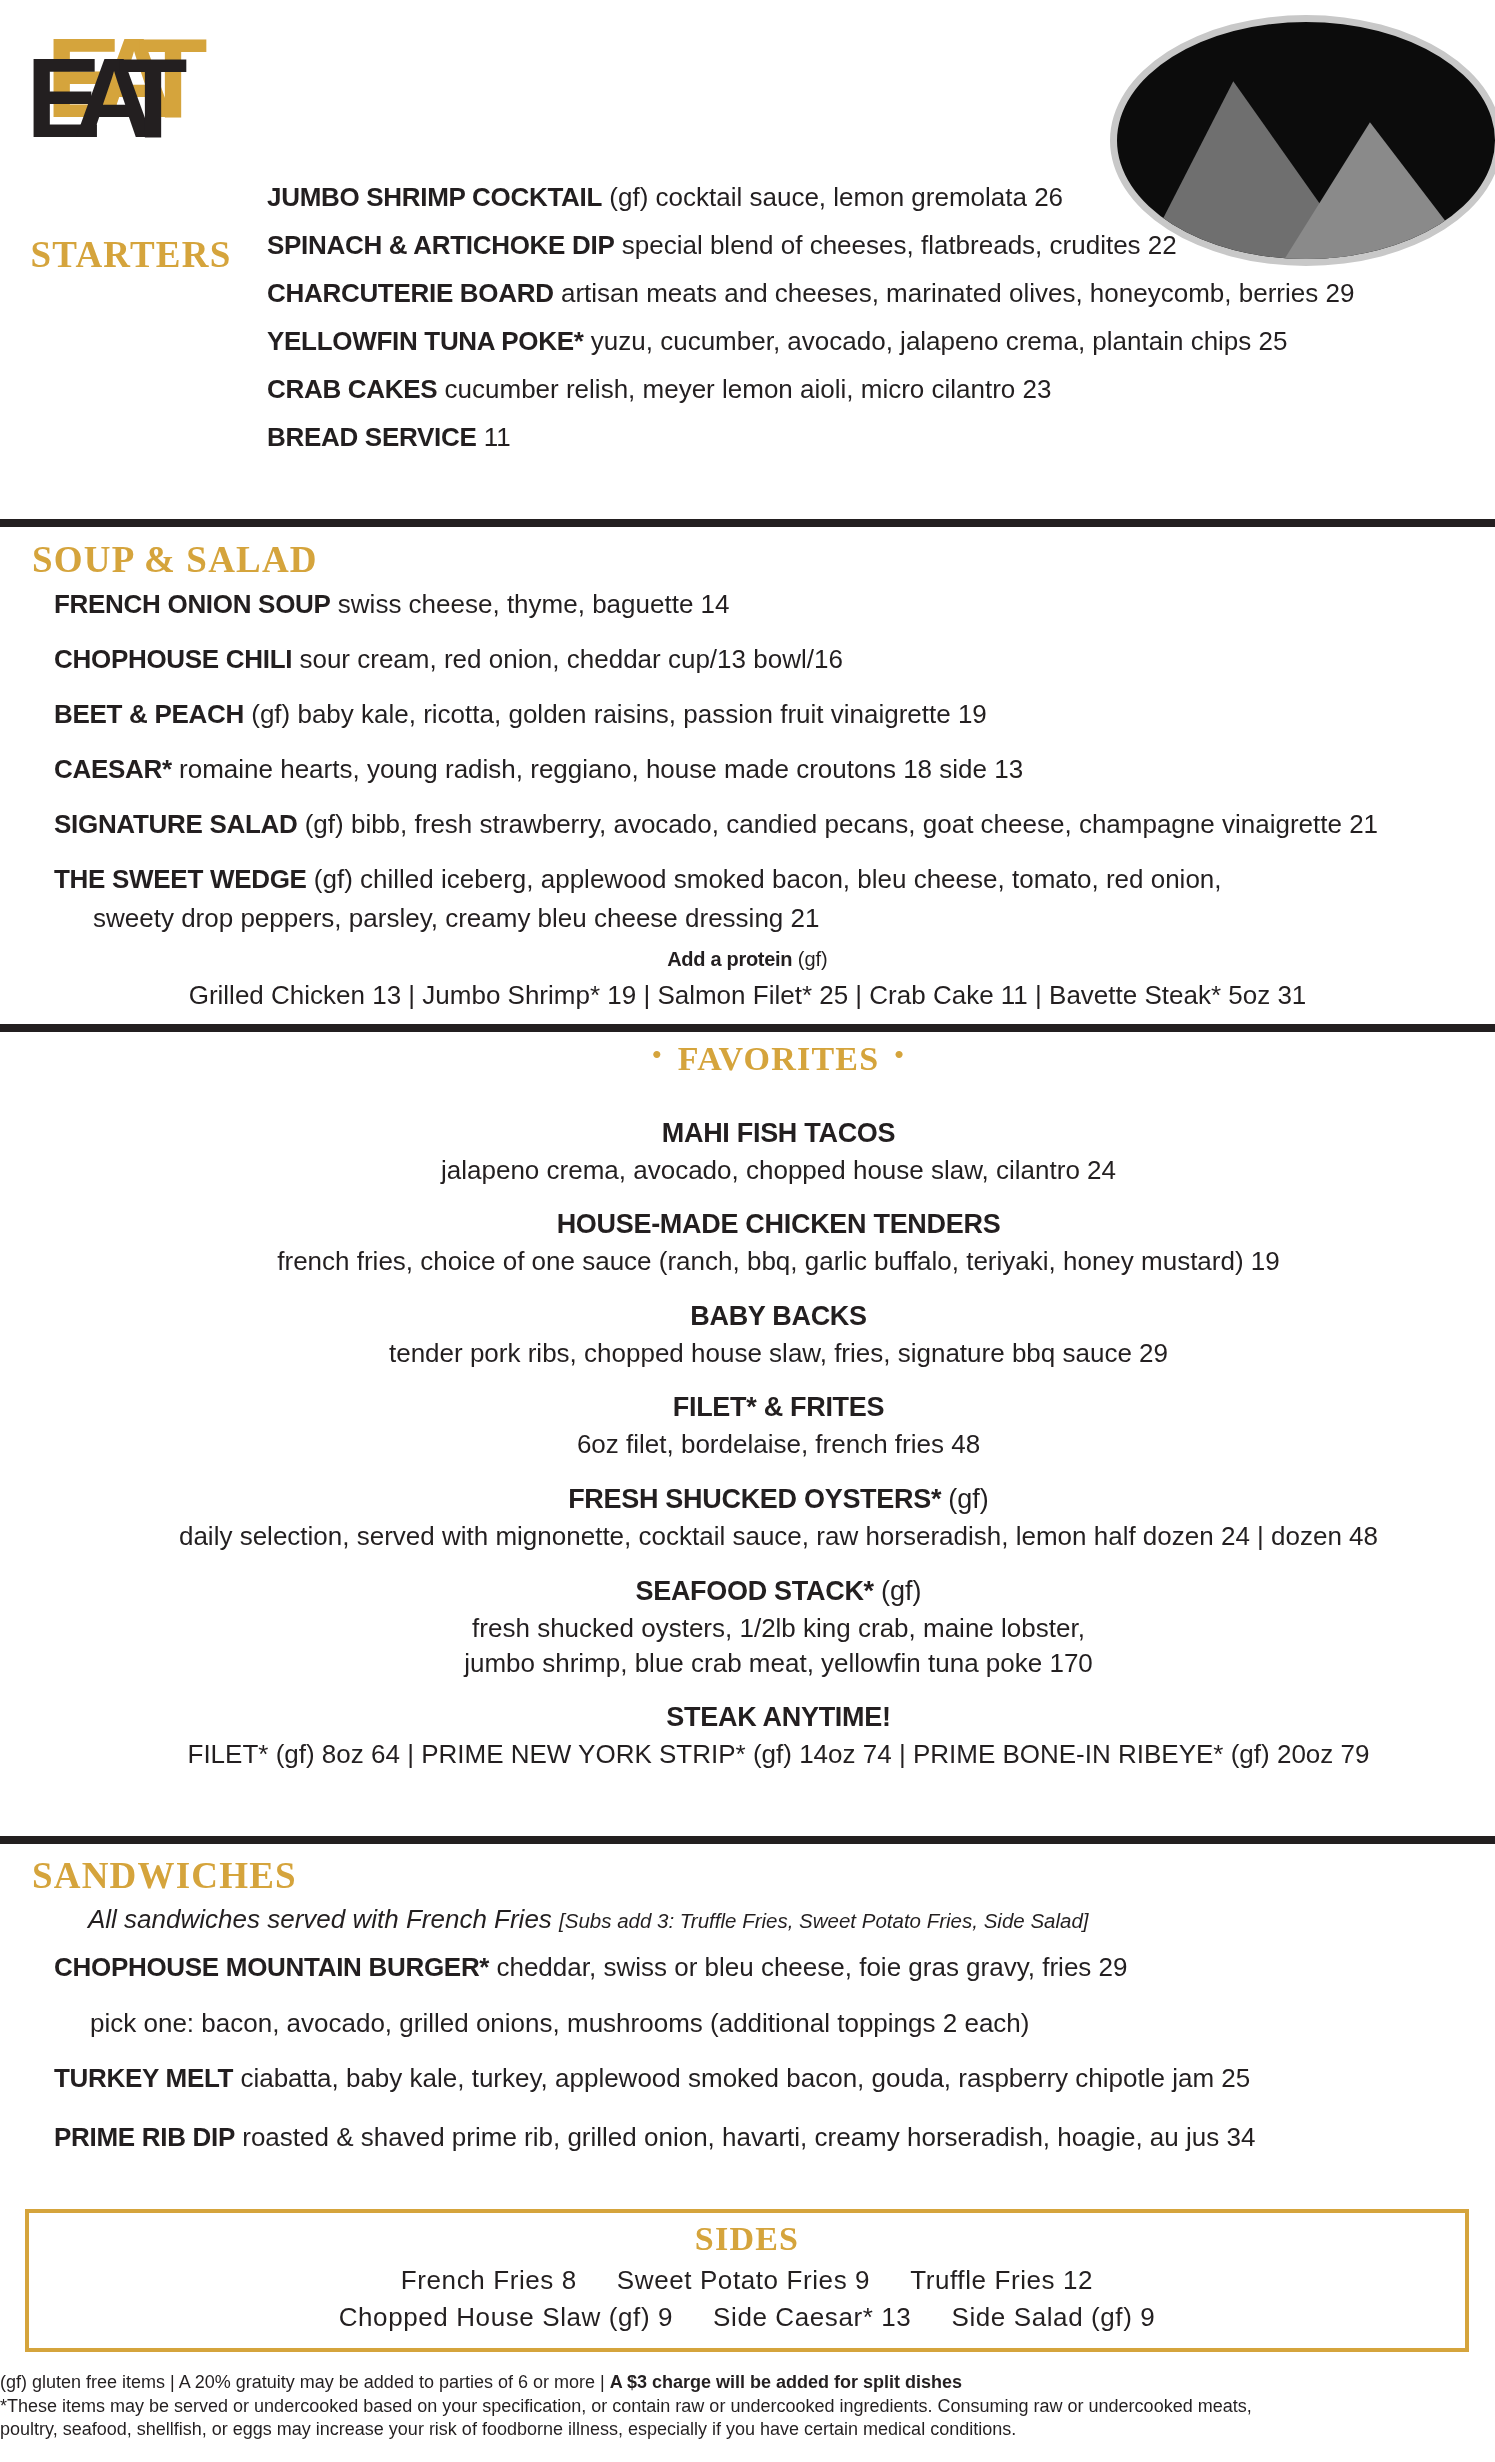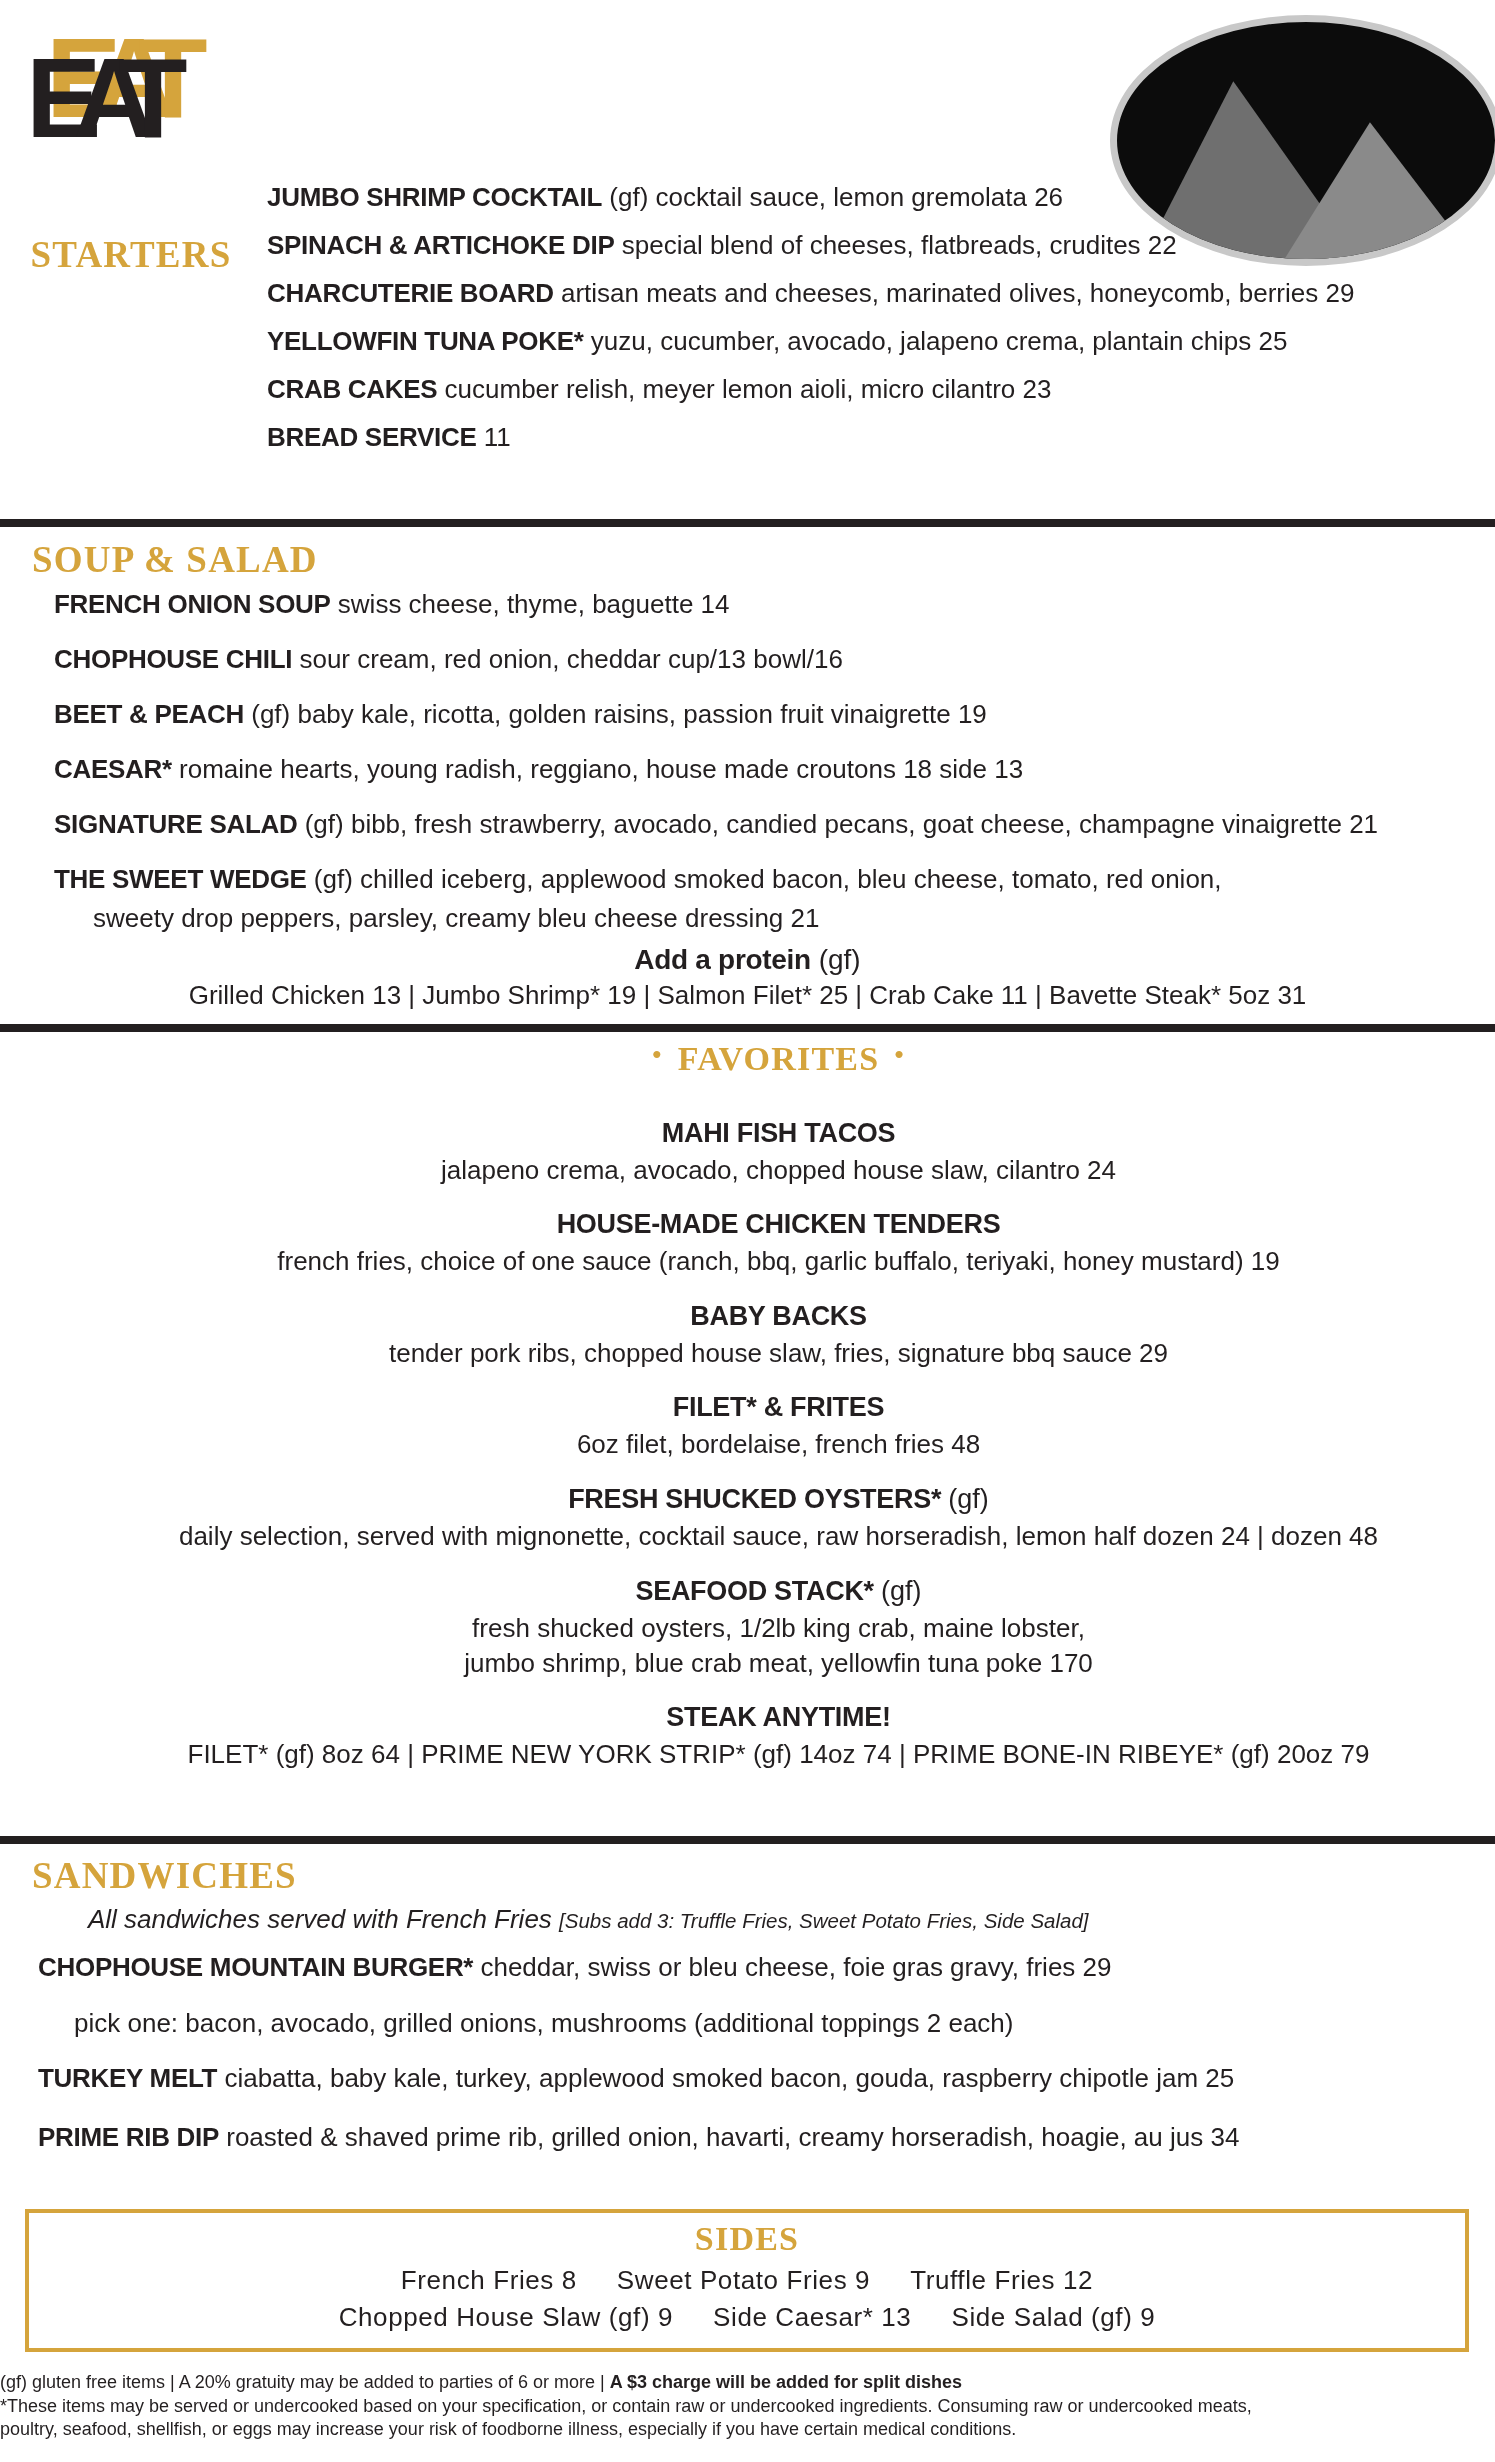--- a/index.html
+++ b/index.html
@@ -44,37 +44,37 @@
   .divider3{top:1836px;}
 
   
   .soup-heading{position:absolute;left:32px;top:541px;}
   .soup-list{position:absolute;left:54px;top:591px;width:1419px;}
   .soup-list .menu-line{margin-bottom:29px;}
   .wedge-line2{margin-top:-16px;margin-left:39px;}
 
   
   .protein{position:absolute;left:0;top:945px;width:1495px;text-align:center;}
-  .protein-title{font-size:28px;line-height:29px;}
+  .protein-title{font-size:20px;line-height:29px;}
   .protein-line{font-size:26px;line-height:26px;margin-top:8.2px;}
 
   
   .favorites{position:absolute;left:0;top:1042px;width:1495px;text-align:center;padding-left:31px;}
   .fav-heading{height:47px;margin-bottom:24.6px;font-size:34px;}
   .fav-dot{font-size:26px;vertical-align:7px;margin:0 15.2px;}
   .fav-item{margin-bottom:17.6px;}
   .fav-name{font-size:27px;line-height:39px;font-weight:700;letter-spacing:-0.3px;}
   .fav-gf{font-weight:400;letter-spacing:0;}
   .fav-desc{font-size:26px;line-height:35px;}
 
   
   .sandwiches-heading{position:absolute;left:32px;top:1857px;}
   .sandwich-note{position:absolute;left:88px;top:1904px;font-style:italic;font-size:26px;}
   .sandwich-note .sub{font-size:20.5px;}
-  .sandwich-list{position:absolute;left:38px;top:1954px;}
+  .sandwich-list{position:absolute;left:54px;top:1954px;}
   .sw-burger{margin-bottom:30px;}
   .sw-pickone{margin-left:36px;margin-bottom:29px;}
   .sw-turkey{margin-bottom:33px;}
 
   
   .sides-box{position:absolute;left:25px;top:2209px;width:1436px;height:135px;
              border:4.7px solid #d5a43c;text-align:center;}
   .sides-heading{font-size:34px;margin-top:9.4px;}
   .sides-row{font-size:26px;line-height:26px;margin-top:10.6px;letter-spacing:0.6px;}
   .sides-row span{margin:0 20px;}

